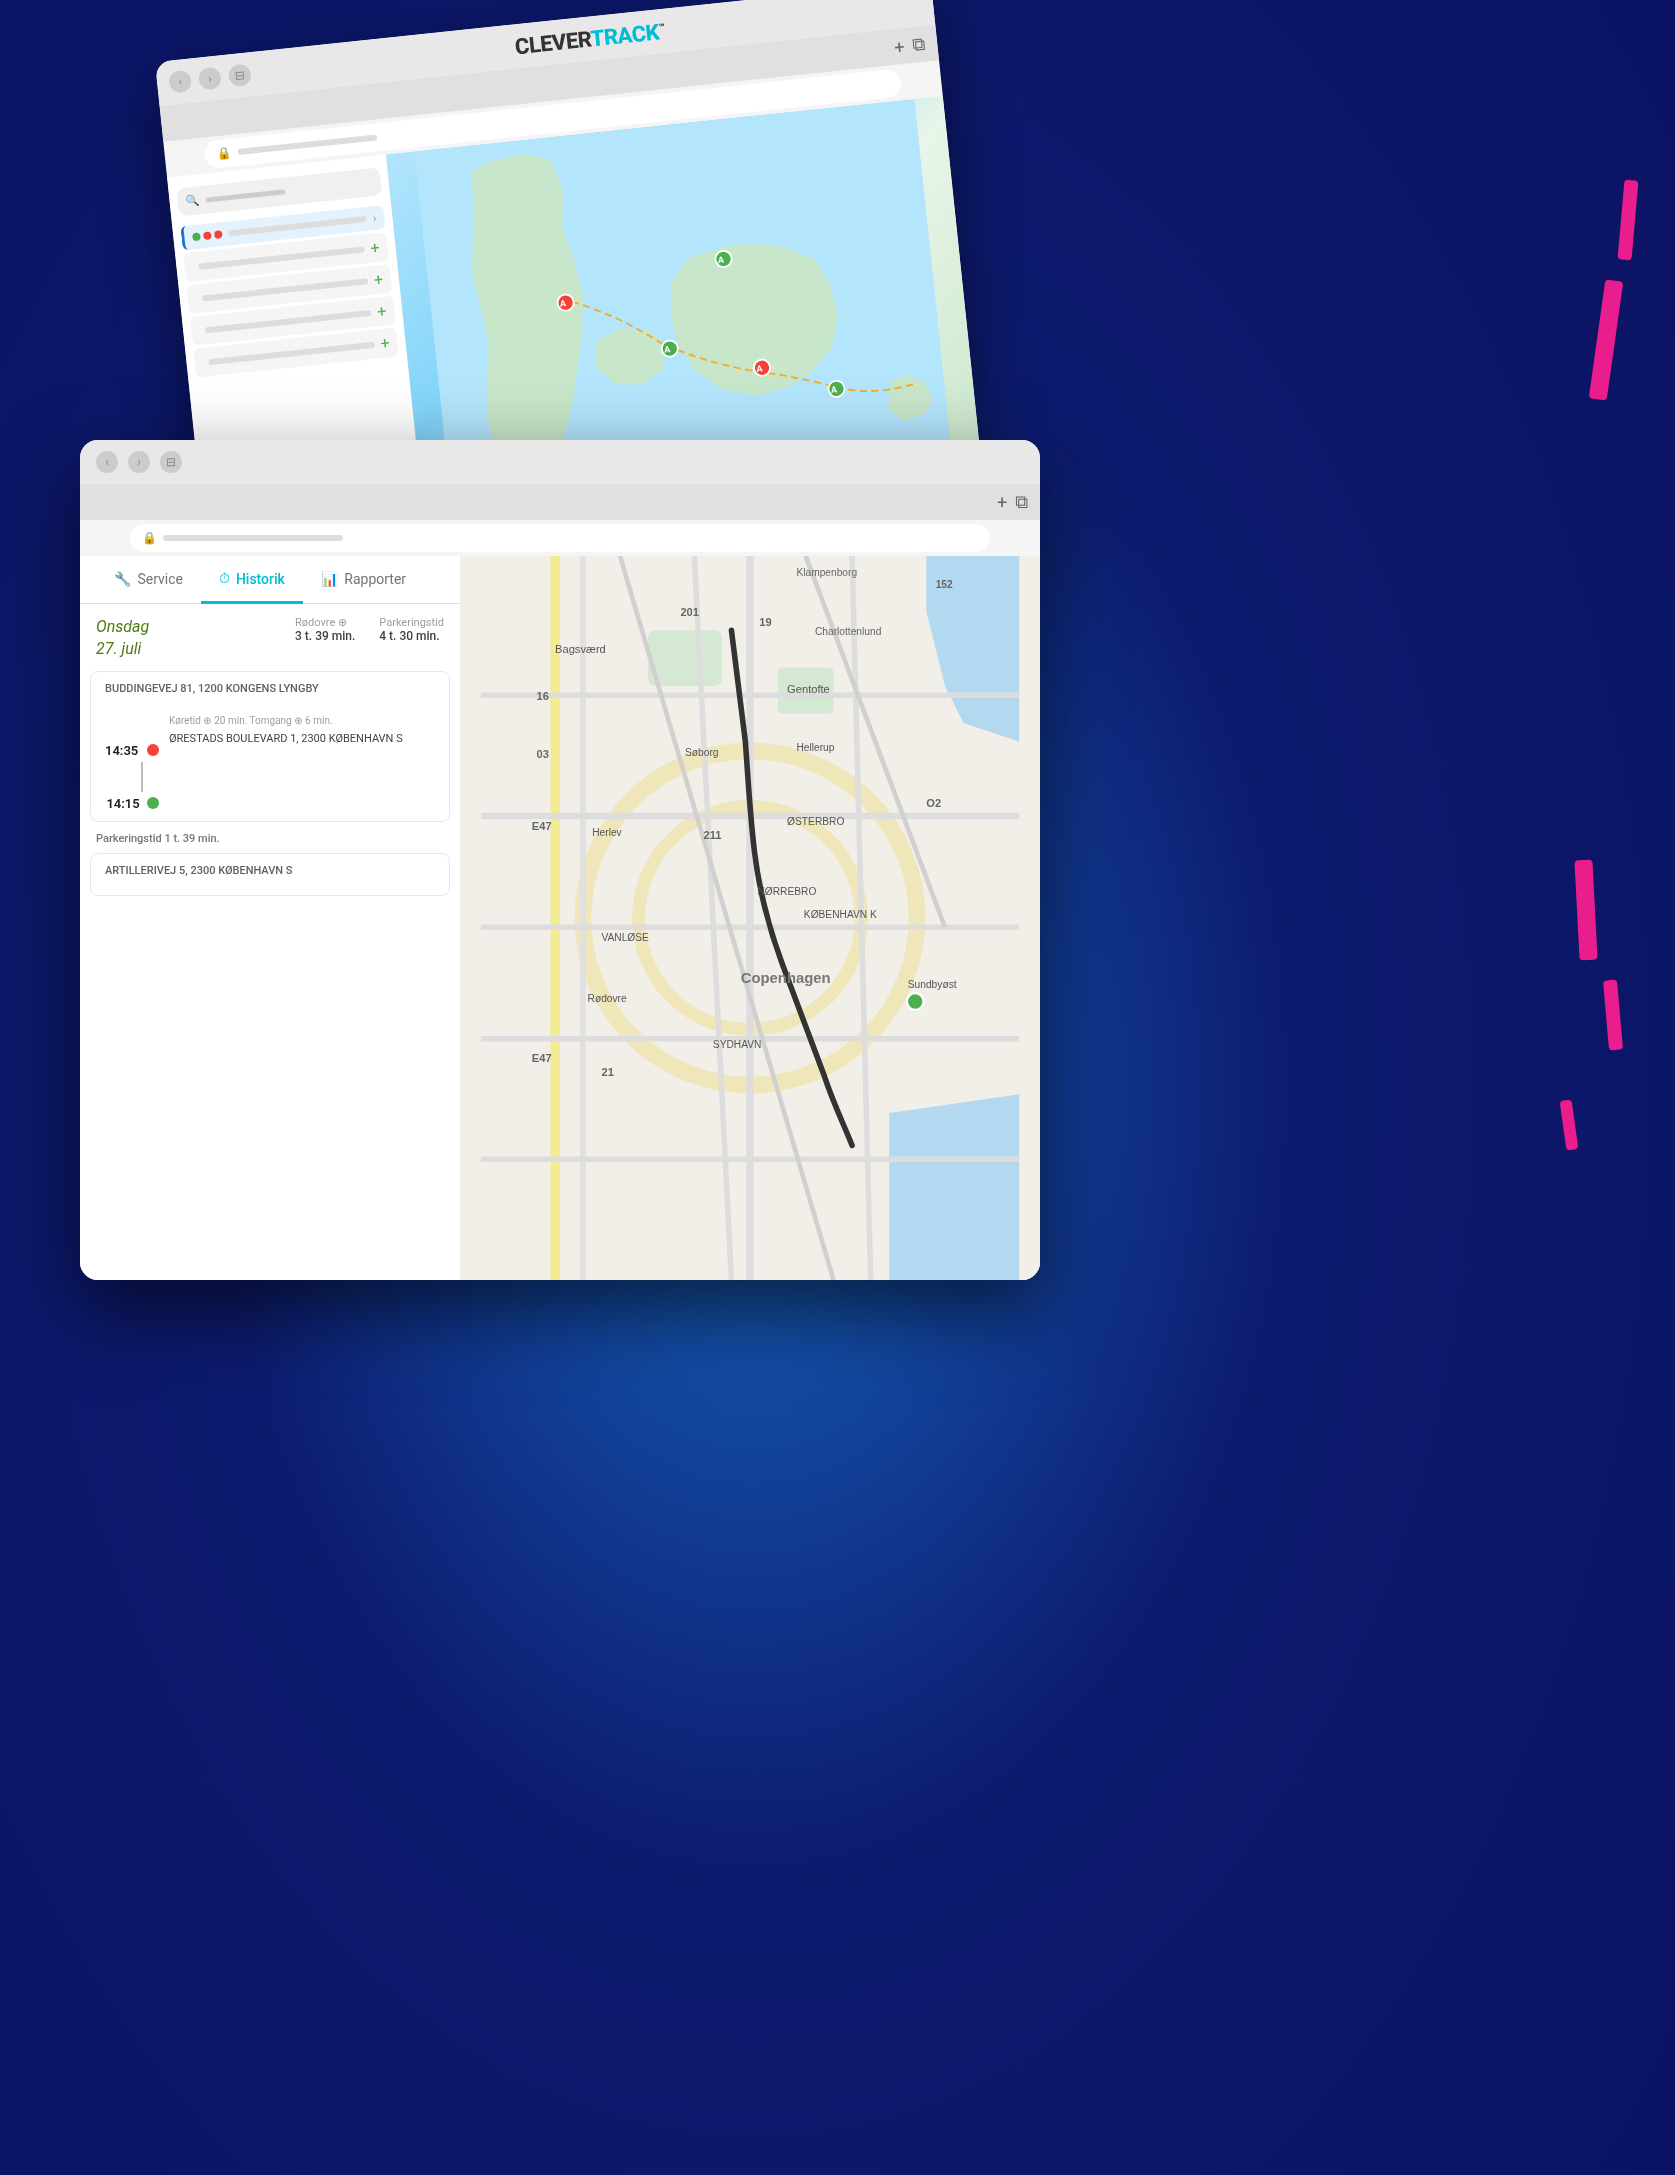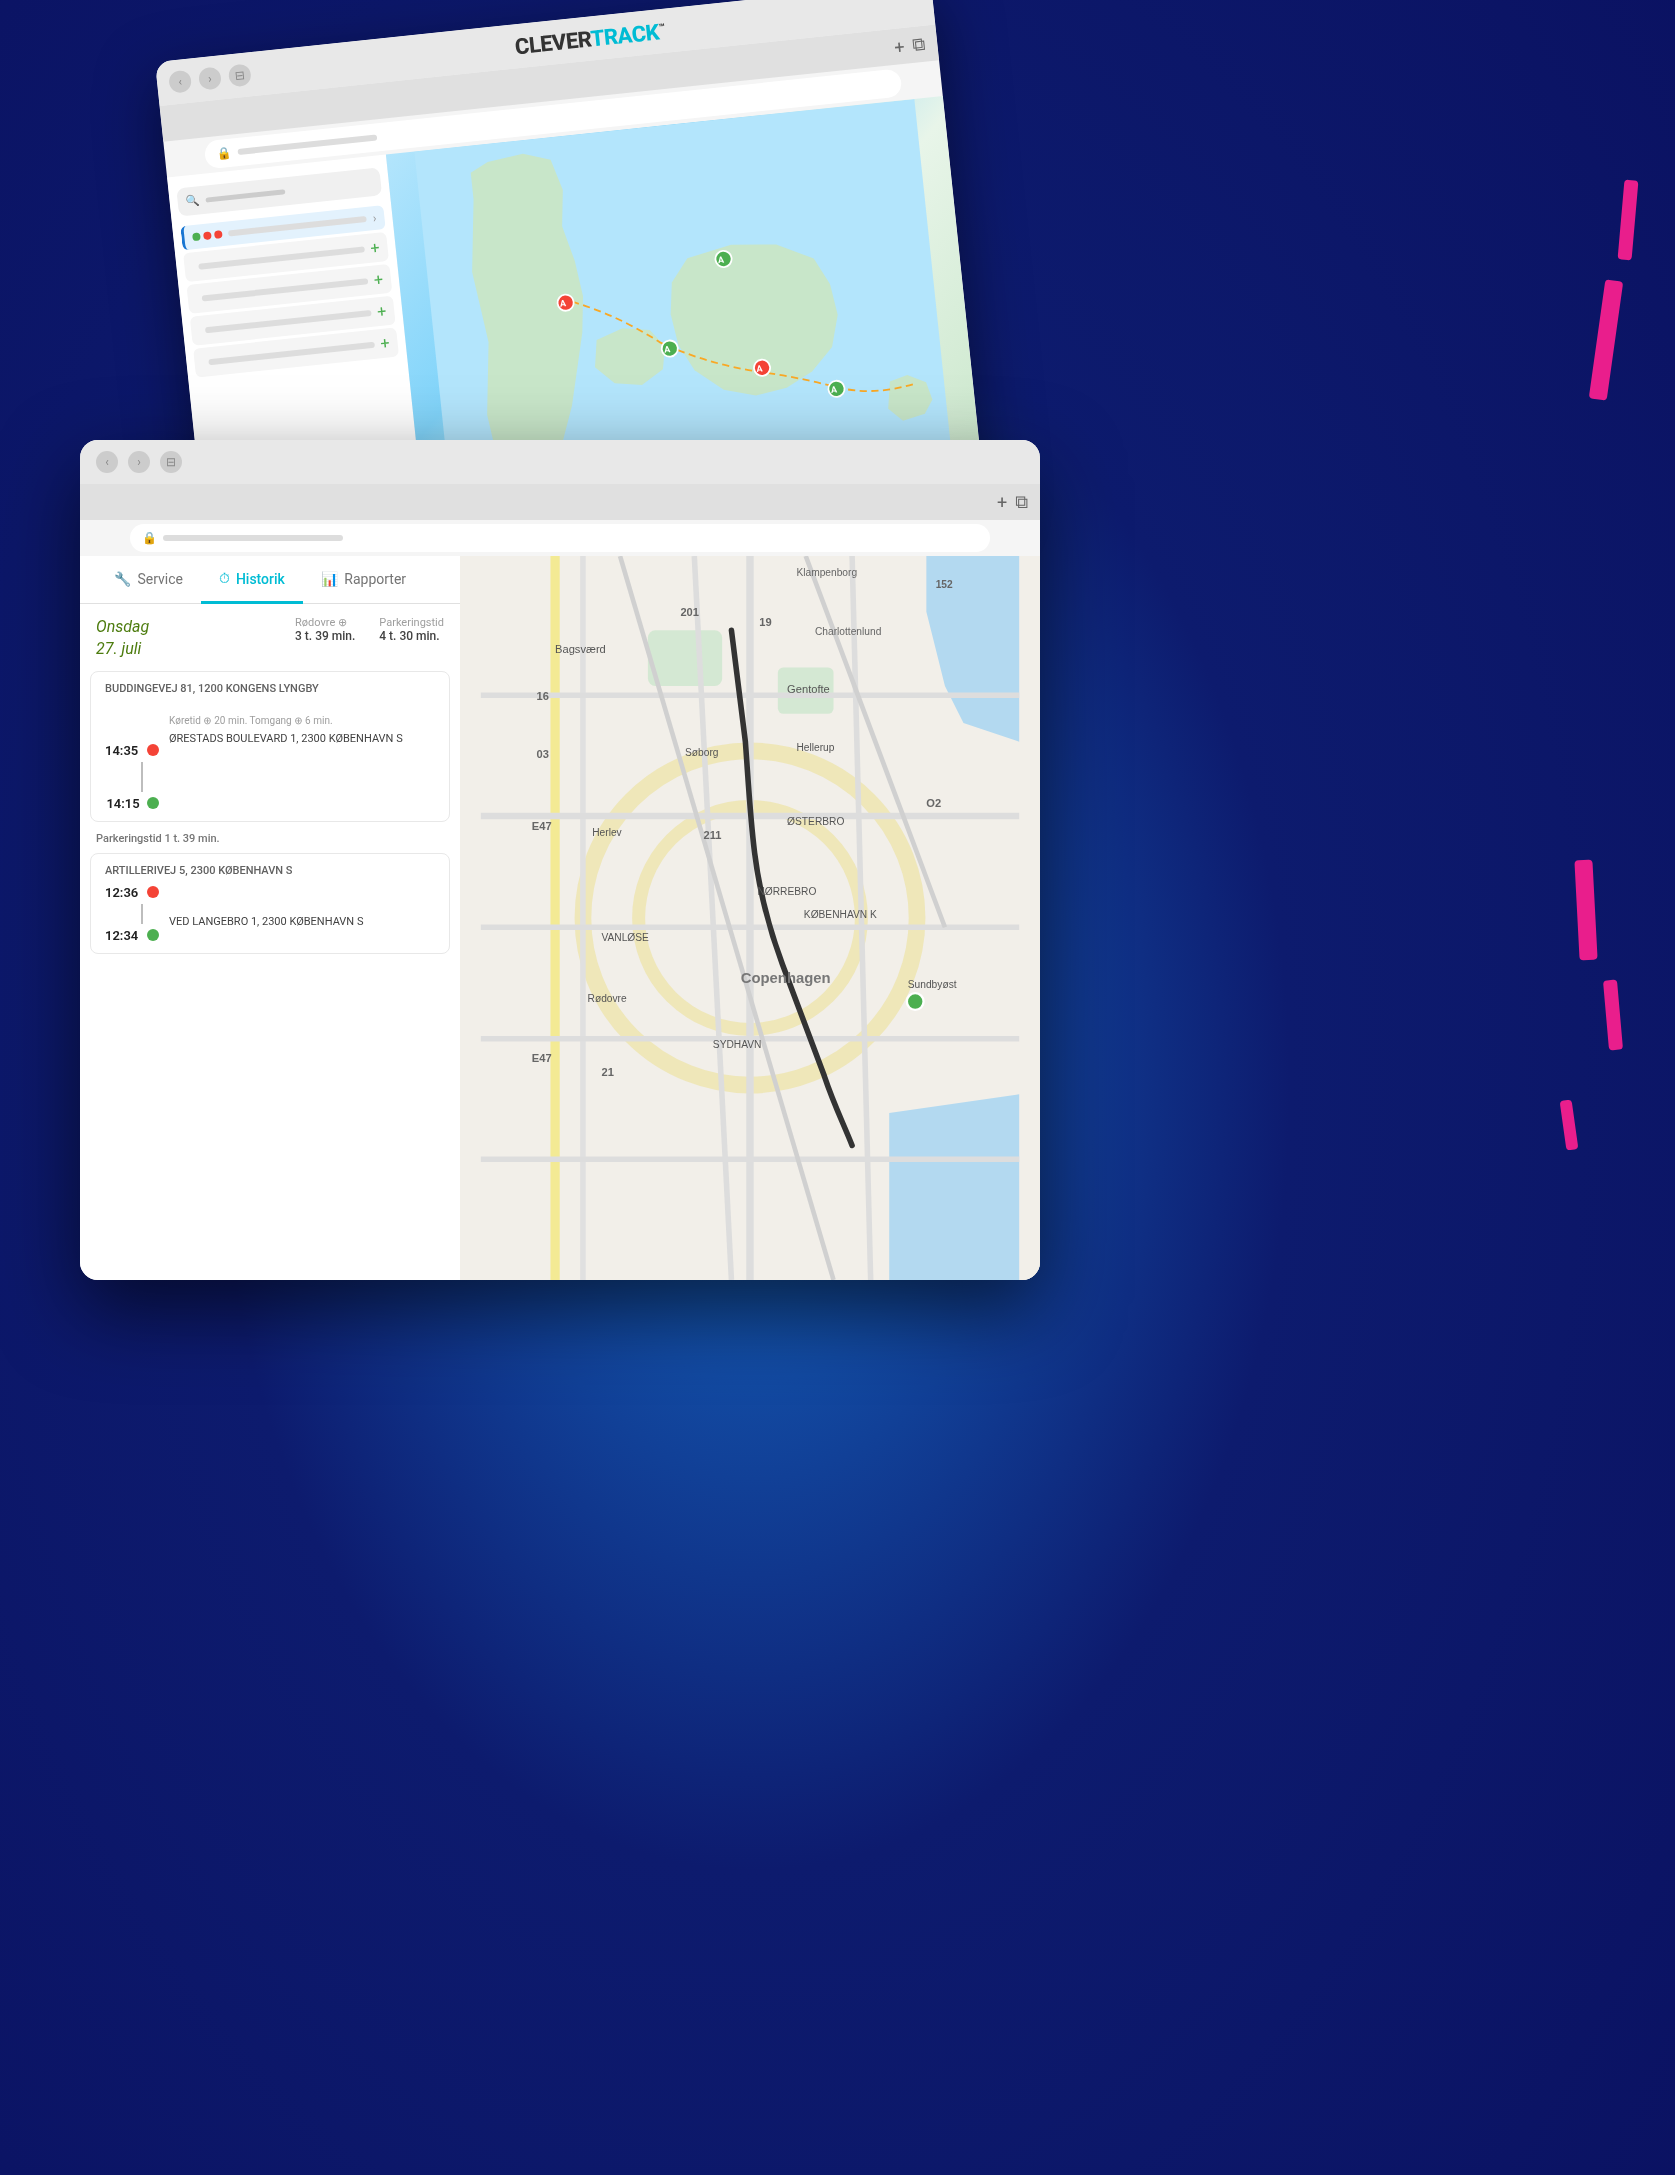--- a/index.html
+++ b/index.html
@@ -592,37 +592,20 @@
         </div>
       </div>
 
       <div class="parking-info">
         <span>Parkeringstid  1 t. 39 min.</span>
       </div>
 
       <div class="trip-segment">
         <div class="segment-address">ARTILLERIVEJ 5, 2300 KØBENHAVN S</div>
 
-        <div style="display:flex; gap:10px; align-items:flex-start;">
-          <div style="display:flex; flex-direction:column; align-items:center; gap:4px; min-width:50px;">
-            <div style="display:flex;align-items:center;gap:6px;">
-              <span class="segment-time">12:36</span>
-              <div class="segment-dot-red"></div>
-            </div>
-            <div style="width:2px;height:20px;background:#bdbdbd;margin-left:20px;"></div>
-            <div style="display:flex;align-items:center;gap:6px;">
-              <span class="segment-time">12:34</span>
-              <div class="segment-dot-green"></div>
-            </div>
-          </div>
-          <div style="flex:1;">
-            <div style="height:12px;"></div>
-            <div style="font-size:11px;color:#424242;margin-top:18px;">VED LANGEBRO 1, 2300 KØBENHAVN S</div>
-          </div>
-        </div>
       </div>
 
     </div>
 
     <div class="map-bottom">
       <div class="map-bg"></div>
 
       <svg viewBox="0 0 580 780" style="position:absolute;inset:0;width:100%;height:100%;">
 
         <rect x="0" y="0" width="580" height="780" fill="#f2efe9"></rect>

